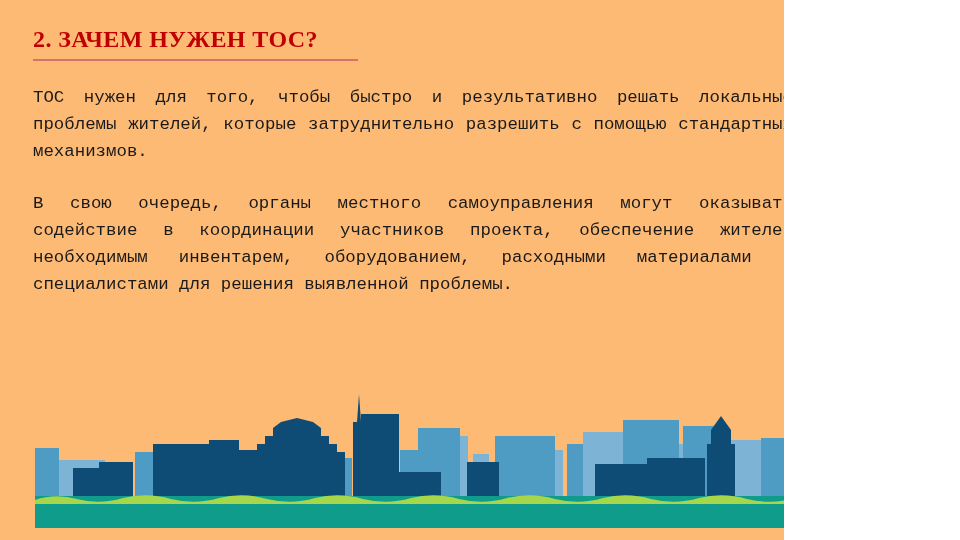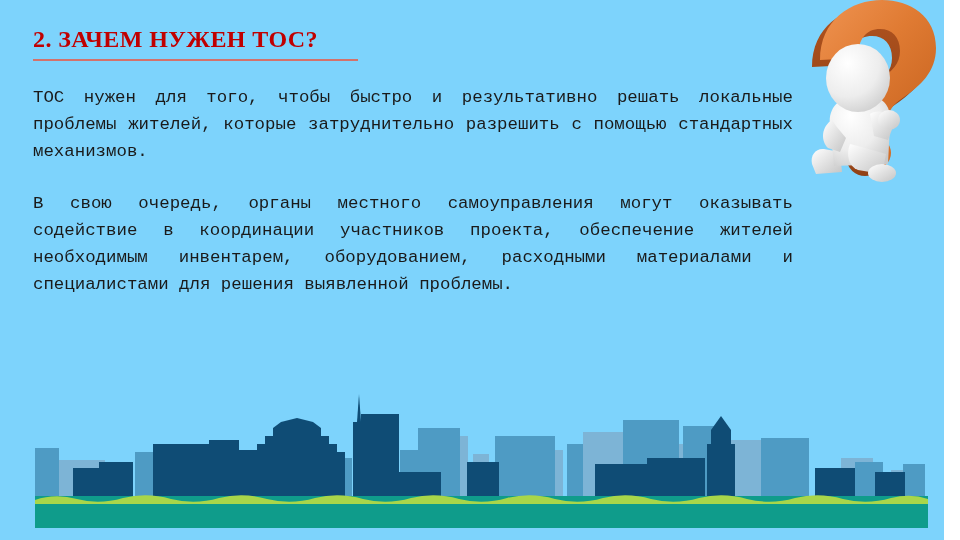--- a/index.html
+++ b/index.html
@@ -2,23 +2,23 @@
 <html lang="ru"><head>
 <meta charset="utf-8">
 <style>
   html, body {
     margin: 0;
     padding: 0;
     background: #ffffff;
   }
   #slide {
     position: relative;
-    width: 944px;
+    width: 784px;
     height: 540px;
-    background: #7dd3fc;
+    background: #fdba74;
     overflow: hidden;
     font-family: "Liberation Serif", "DejaVu Serif", serif;
   }
 
   
   #title-block {
     position: absolute;
     left: 33px;
     top: 26px;
     width: 420px;

